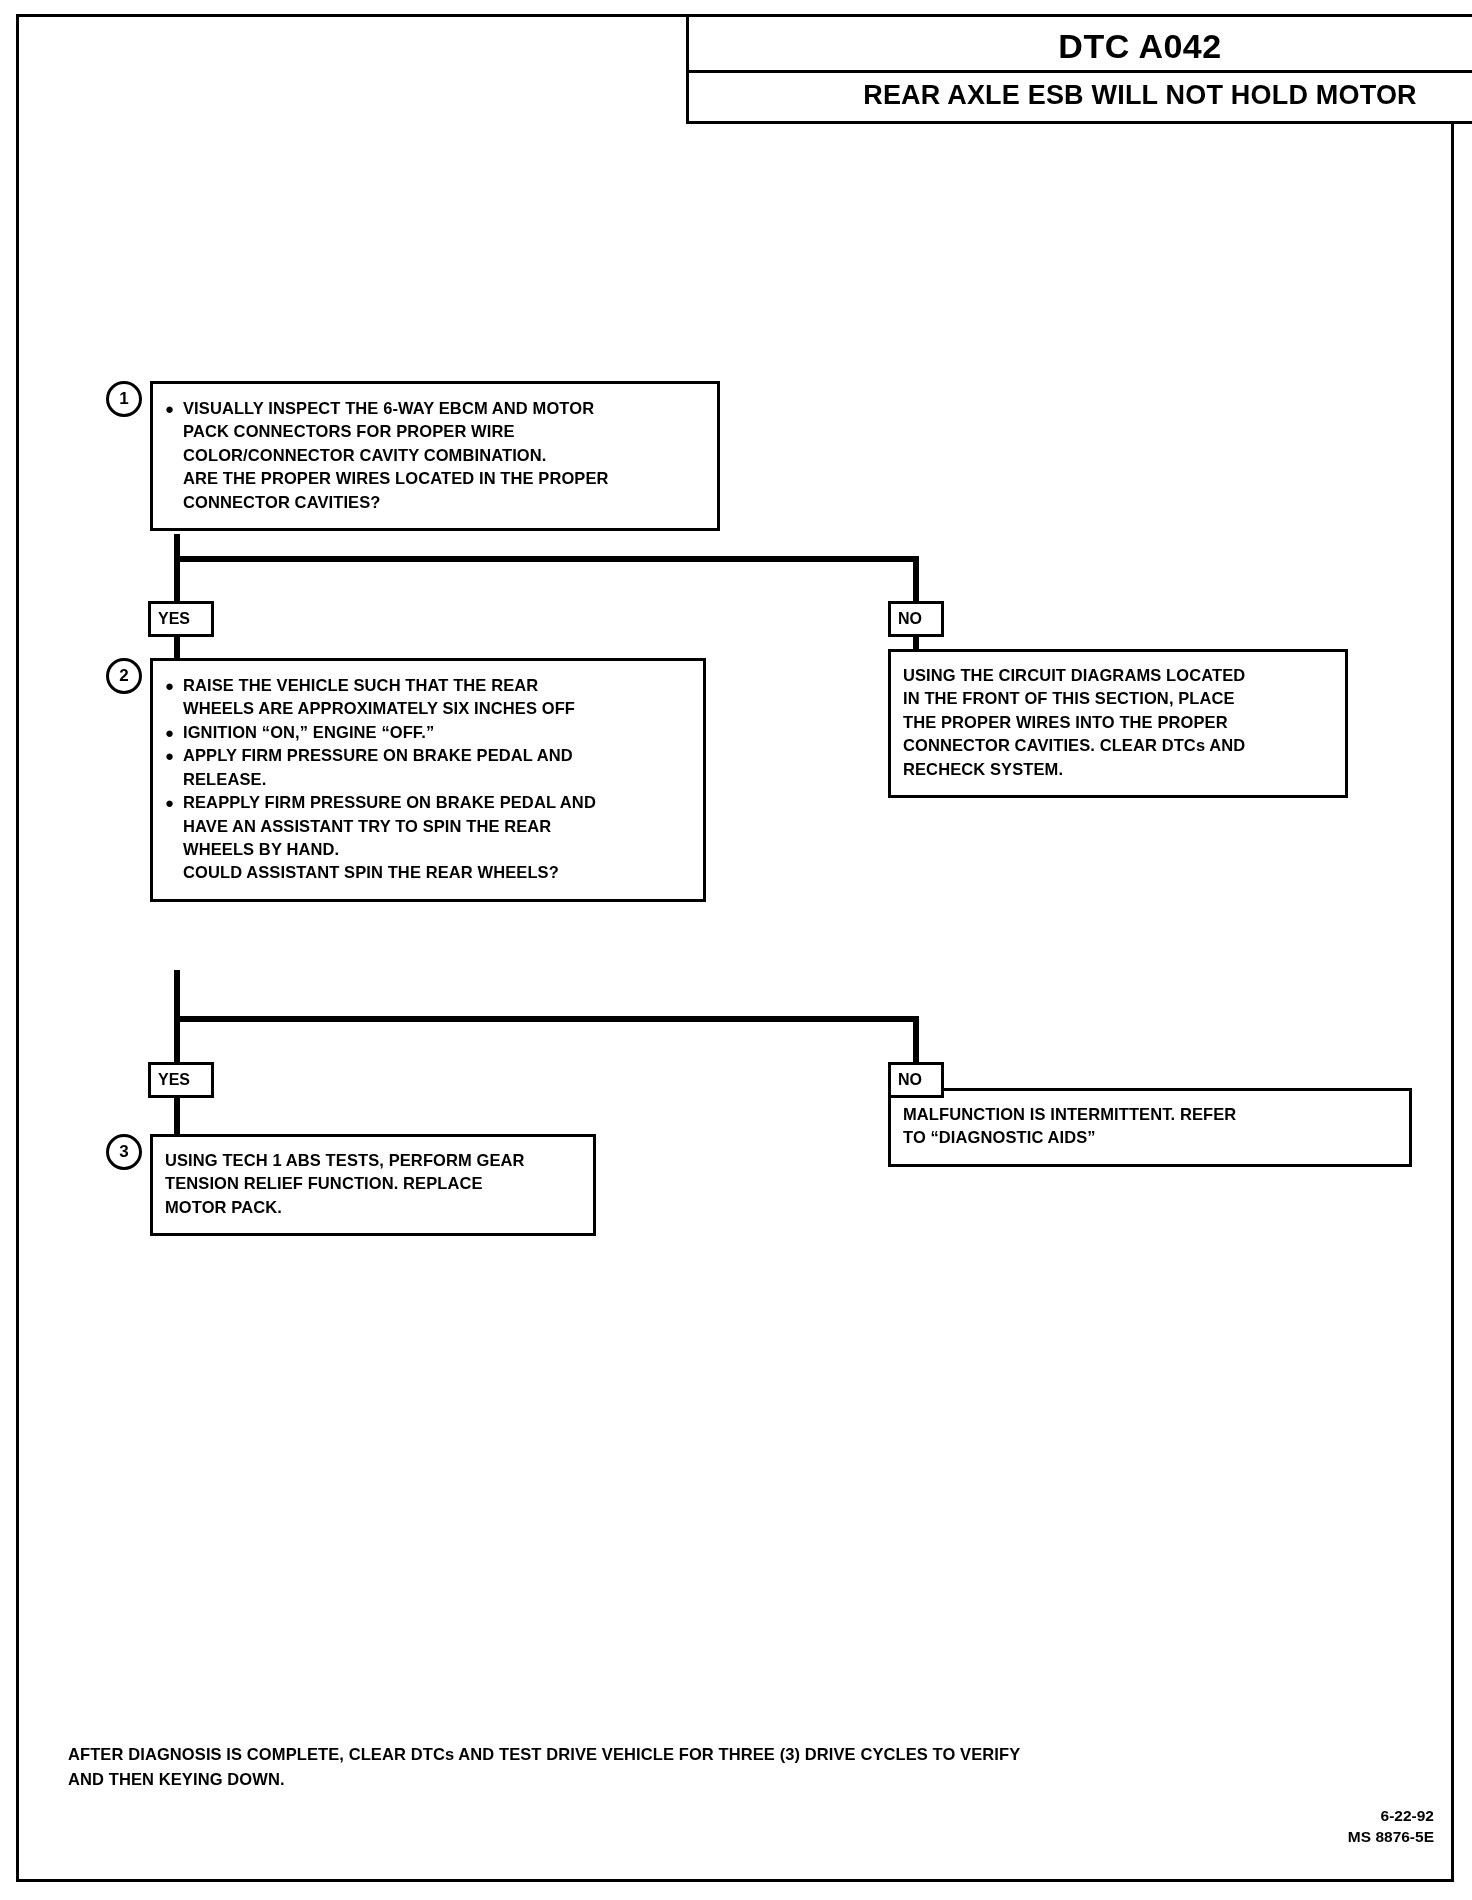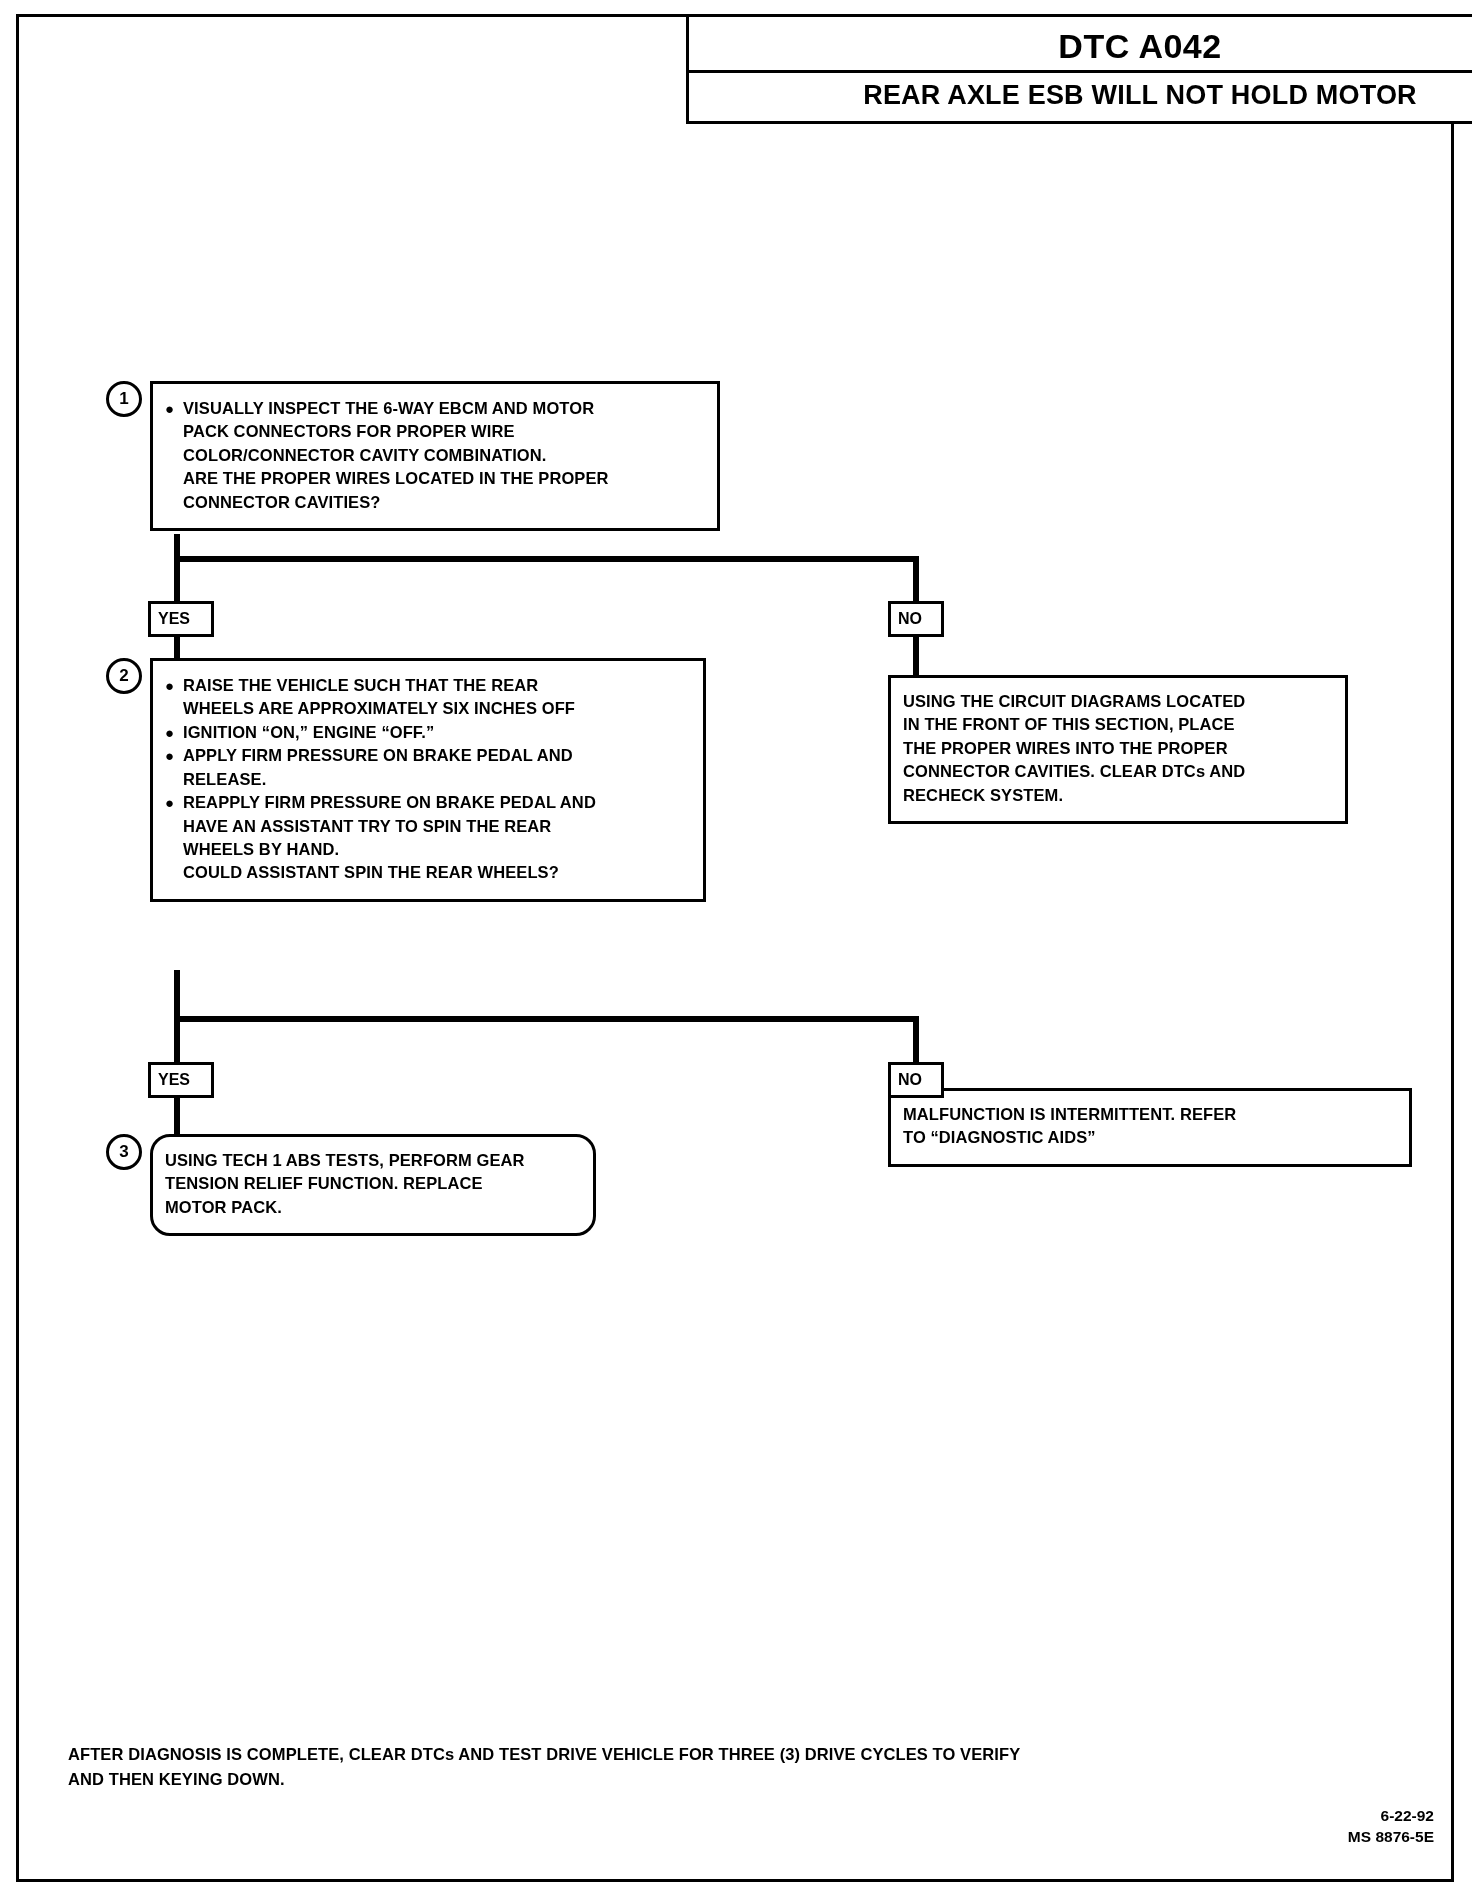--- a/index.html
+++ b/index.html
@@ -80,21 +80,21 @@
       <div class="plain-row">PACK CONNECTORS FOR PROPER WIRE</div>
       <div class="plain-row">COLOR/CONNECTOR CAVITY COMBINATION.</div>
       <div class="plain-row">ARE THE PROPER WIRES LOCATED IN THE PROPER</div>
       <div class="plain-row">CONNECTOR CAVITIES?</div>
     </div>
   </div>
 
   <div class="branch" style="left:148px;top:601px;width:66px;height:36px;">YES</div>
   <div class="branch" style="left:888px;top:601px;width:56px;height:36px;">NO</div>
 
-  <div class="box" style="left:888px;top:675px;width:460px;padding:12px 12px 14px 12px;">
+  <div class="box" style="left:888px;top:649px;width:460px;padding:12px 12px 14px 12px;">
     <div class="box-text">
       <div>USING THE CIRCUIT DIAGRAMS LOCATED</div>
       <div>IN THE FRONT OF THIS SECTION, PLACE</div>
       <div>THE PROPER WIRES INTO THE PROPER</div>
       <div>CONNECTOR CAVITIES.  CLEAR DTCs AND</div>
       <div>RECHECK SYSTEM.</div>
     </div>
   </div>
 
   <div class="step" style="left:106px;top:658px;">2</div>
@@ -121,21 +121,21 @@
       <div class="plain-row">HAVE AN ASSISTANT TRY TO SPIN THE REAR</div>
       <div class="plain-row">WHEELS BY HAND.</div>
       <div class="plain-row">COULD ASSISTANT SPIN THE REAR WHEELS?</div>
     </div>
   </div>
 
   <div class="branch" style="left:148px;top:1062px;width:66px;height:36px;">YES</div>
   <div class="branch" style="left:888px;top:1062px;width:56px;height:36px;">NO</div>
 
   <div class="step" style="left:106px;top:1134px;">3</div>
-  <div class="box" style="left:150px;top:1134px;width:446px;padding:12px 12px 14px 12px;border-radius:20px;">
+  <div class="box" style="left:150px;top:1134px;width:446px;padding:12px 12px 14px 12px;">
     <div class="box-text">
       <div>USING TECH 1 ABS TESTS, PERFORM GEAR</div>
       <div>TENSION RELIEF FUNCTION.  REPLACE</div>
       <div>MOTOR PACK.</div>
     </div>
   </div>
 
   <div class="box" style="left:888px;top:1088px;width:524px;padding:12px 12px 14px 12px;">
     <div class="box-text">
       <div>MALFUNCTION IS INTERMITTENT.  REFER</div>

